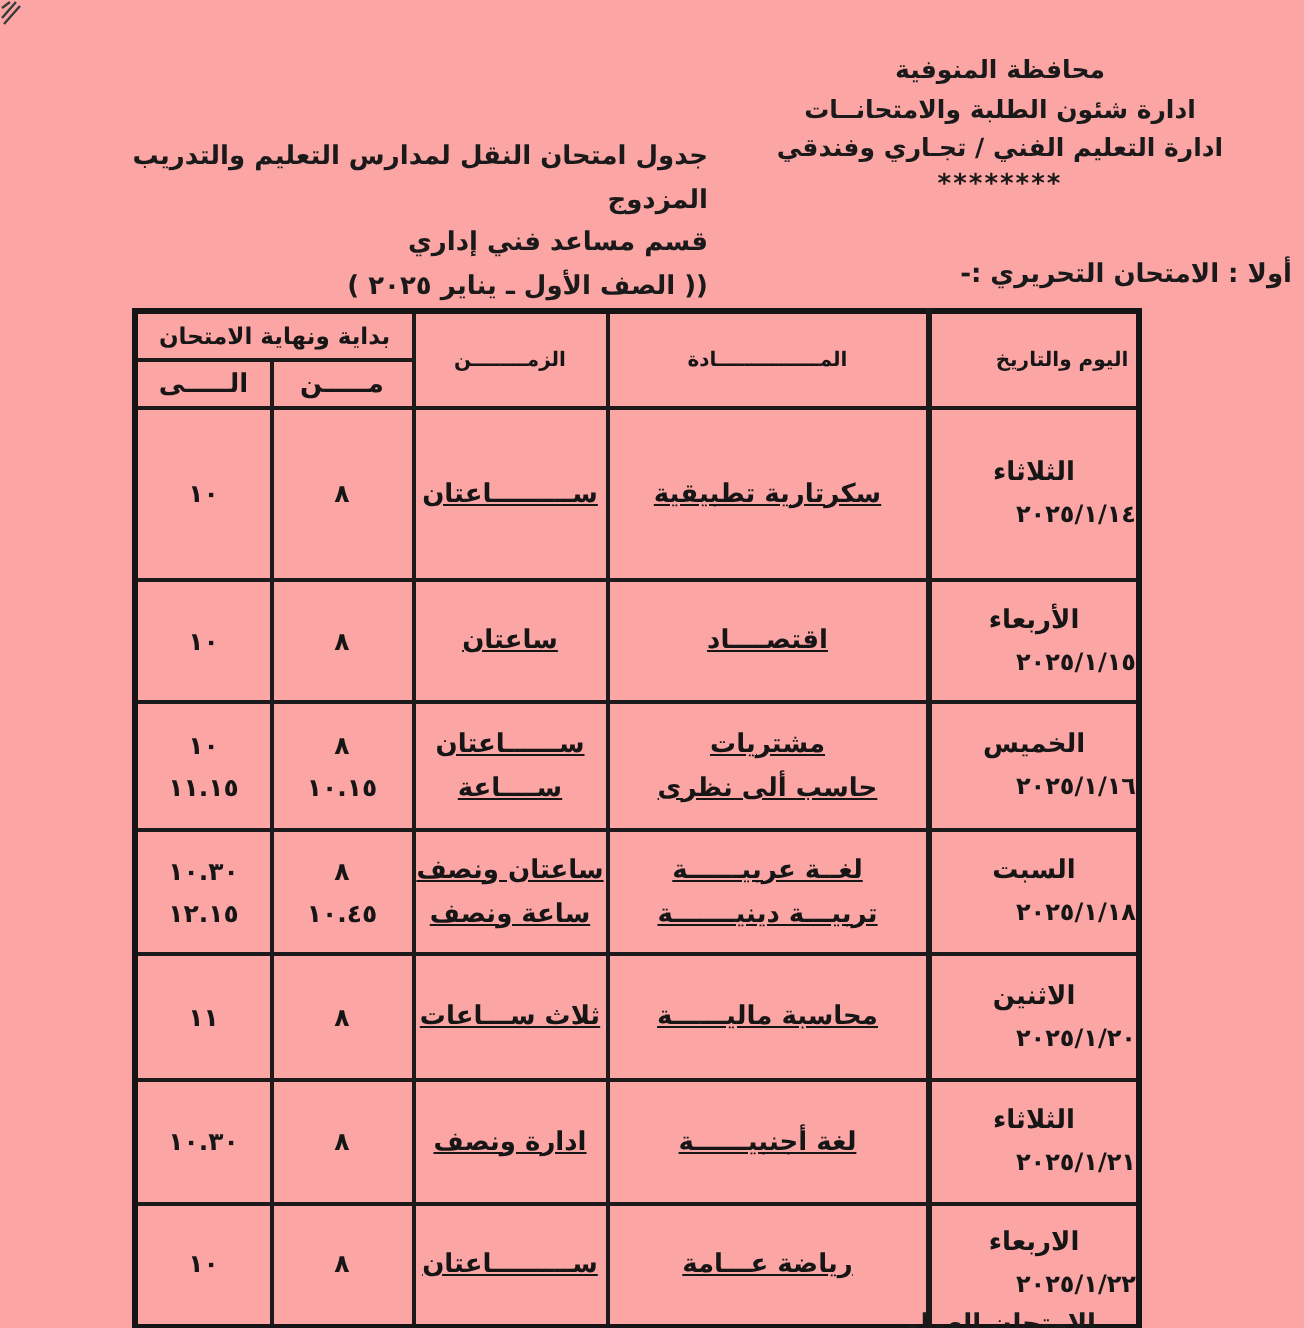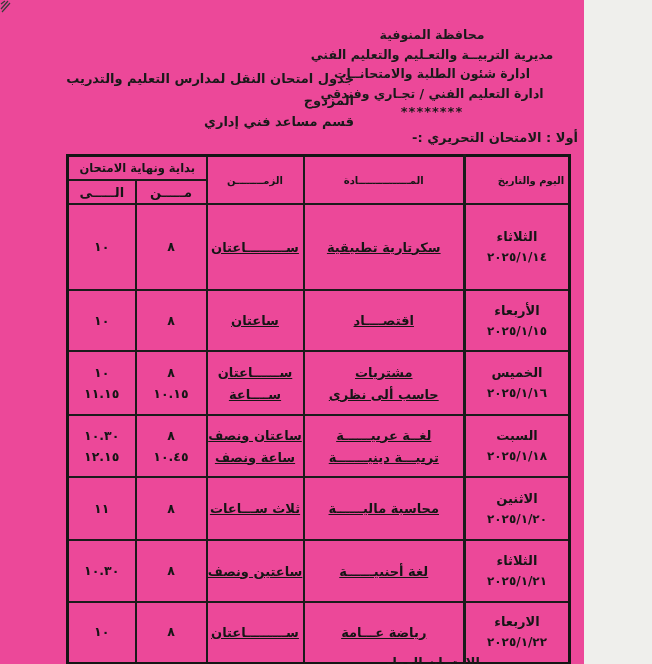--- a/index.html
+++ b/index.html
@@ -1,19 +1,19 @@
 <!DOCTYPE html>
 <html lang="ar"><head>
 <meta charset="utf-8">
 <style>
   html,body{margin:0;padding:0;background:#efefec;}
   .page{
     position:relative;
-    width:584px;height:664px;
-    background:#ec4899;
+    width:652px;height:664px;
+    background:#fca5a5;
     overflow:hidden;
     font-family:"DejaVu Sans",sans-serif;
     font-weight:bold;
     color:#1a1a1a;
   }
   
   .corner-mark{position:absolute;top:0;left:0;}
 
   
   .letterhead{
@@ -61,51 +61,51 @@
   #rows tr:nth-child(2){height:61px;}
   #rows tr:nth-child(3){height:64px;}
   #rows tr:nth-child(4){height:62px;}
   #rows tr:nth-child(5){height:63px;}
   #rows tr:nth-child(6){height:62px;}
   #rows tr:nth-child(7){height:61px;}
 
   .cell-stack{display:flex;flex-direction:column;justify-content:center;gap:5px;}
   .cell-line{font-size:13px;line-height:17px;text-decoration:underline;}
   .day-name{font-size:13px;line-height:16px;}
-  .day-date{font-size:12px;line-height:15px;}
+  .day-date{font-size:12px;line-height:15px;text-align:right;}
   .num{font-size:12.5px;line-height:16px;}
 
   
   .bottom-cut{
     position:absolute;top:655px;right:104px;
     font-size:13px;
   }
 </style>
 </head>
 <body>
 
 <div class="page">
 
   <svg class="corner-mark" width="16" height="16" viewBox="0 0 16 16">
     <path d="M1,9 L8,1 M2,12 L10,3 M1,4 L5,1" stroke="#3a3a3a" stroke-width="1.2" fill="none"></path>
   </svg>
 
   <div class="letterhead" dir="rtl">
     <div>محافظة المنوفية</div>
-    <div>مديرية التربيــة والتعـليم والتعليم الفني</div>
     <div>ادارة شئون الطلبة والامتحانــات</div>
     <div>ادارة التعليم الفني / تجـاري وفندقي</div>
     <div class="stars">********</div>
   </div>
 
   <div class="section-label" dir="rtl">أولا : الامتحان التحريري :-</div>
 
   <div class="title-block" dir="rtl">
     <div>جدول امتحان النقل لمدارس التعليم والتدريب المزدوج</div>
     <div>قسم مساعد فني إداري</div>
+    <div>(( الصف الأول ـ يناير ٢٠٢٥ )</div>
   </div>
 
   <table class="exam-table" dir="rtl">
     <colgroup>
       <col class="c-day">
         <col class="c-subject">
         <col class="c-duration">
         <col class="c-from">
         <col class="c-to">
     </colgroup>
@@ -277,21 +277,21 @@
               <div class="day-date">٢٠٢٥/١/٢١</div>
             </div>
           </td>
           <td class="cell-subject">
             <div class="cell-stack">
               <div class="cell-line">لغة أجنبيــــــة</div>
             </div>
           </td>
           <td class="cell-duration">
             <div class="cell-stack">
-              <div class="cell-line">ساعتين ونصف</div>
+              <div class="cell-line">ادارة ونصف</div>
             </div>
           </td>
           <td class="cell-from">
             <div class="cell-stack">
               <div class="num">٨</div>
             </div>
           </td>
           <td class="cell-to">
             <div class="cell-stack">
               <div class="num">١٠.٣٠</div>

